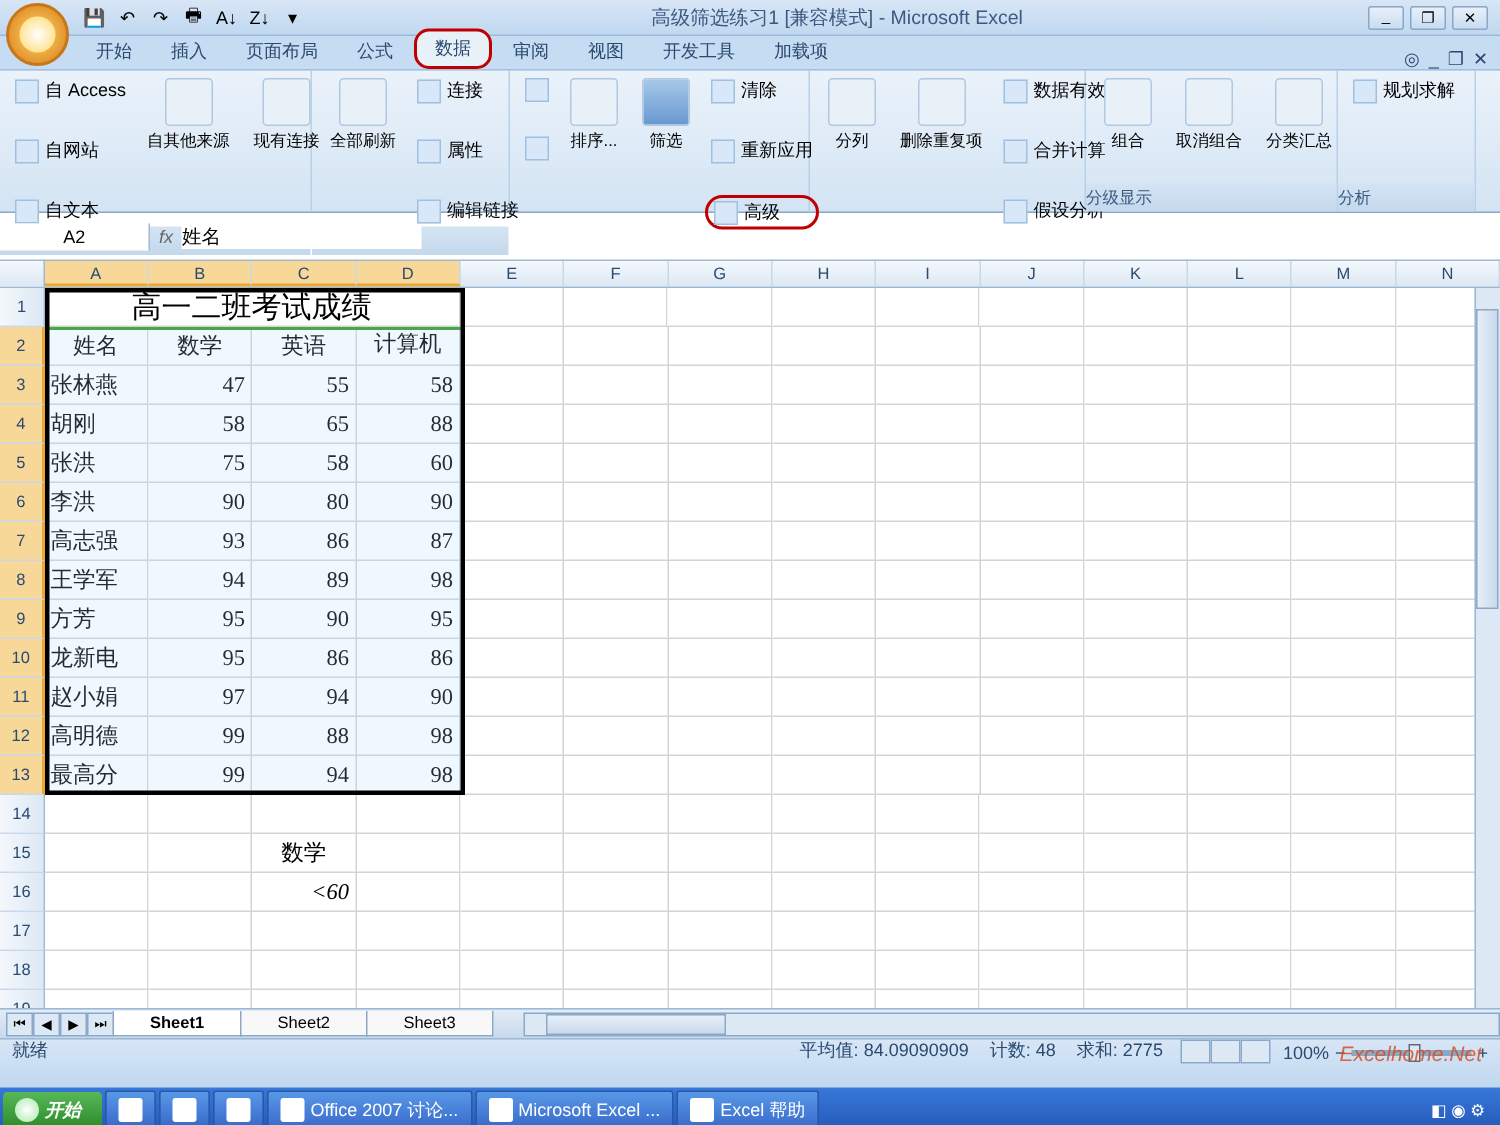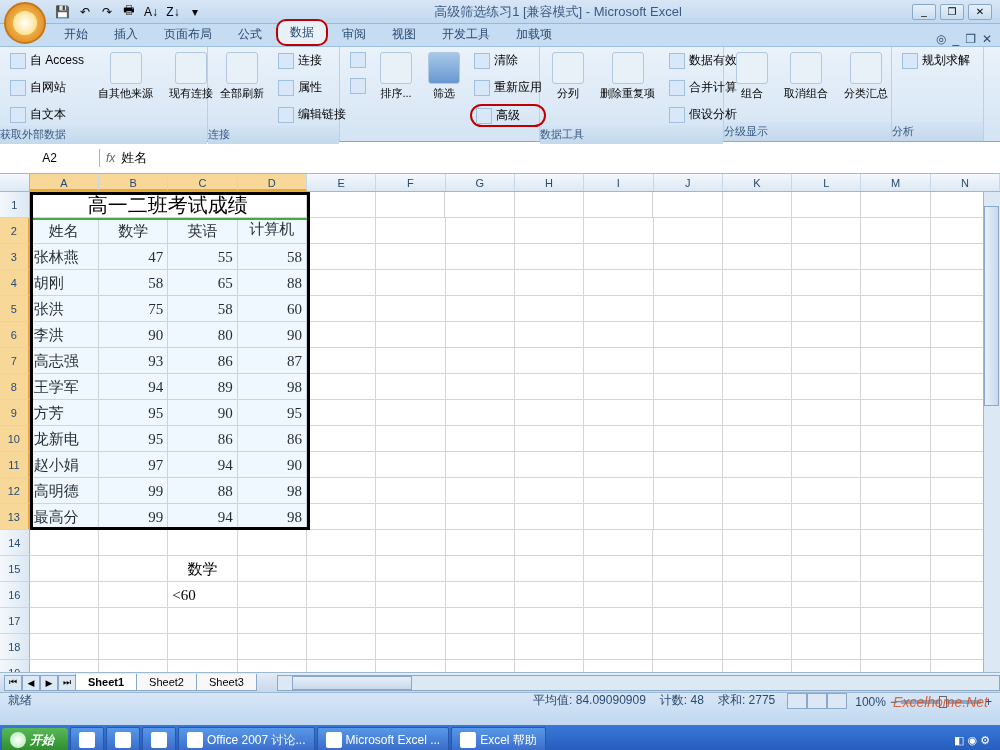--- a/index.html
+++ b/index.html
@@ -19,21 +19,21 @@
 .ribbon-help{margin-left:auto;margin-right:8px;display:flex;gap:6px;color:#2a4a70}
 .ribbon{height:96px;background:linear-gradient(#eaf2fa,#d4e4f4);border-top:1px solid #a0c0e0;border-bottom:1px solid #8aa8c8;display:flex}
 .ribbon-group{border-right:1px solid #b8d0e8;display:flex;flex-direction:column;padding:3px 6px 0}
 .group-content{flex:1;display:flex;align-items:flex-start;gap:4px}
 .group-label{font-size:11px;color:#3a5a80;padding:2px 0;background:linear-gradient(#d4e4f4,#c4d8ec);margin:0 -6px}
 .big-btn{display:flex;flex-direction:column;align-items:center;padding:2px 6px;cursor:pointer;gap:2px}
 .big-icon{width:32px;height:32px;background:#e8f0f8;border:1px solid #b0c8e0;border-radius:3px}
 .big-btn span{font-size:11px;text-align:center;white-space:nowrap}
 .small-btn{display:flex;align-items:center;gap:4px;padding:2px 4px;cursor:pointer;font-size:11px;white-space:nowrap}
 .small-icon{width:16px;height:16px;background:#d8e8f8;border:1px solid #a0c0e0}
-.col-stack{display:flex;flex-direction:column;gap:6px}
+.col-stack{display:flex;flex-direction:column;gap:19px}
 .circled2{border:2px solid #c00000;border-radius:12px;padding:1px 4px}
 .group-label.circled3{border:2px solid #c00000;border-radius:10px}
 .formula-bar{height:32px;background:#fff;border-bottom:1px solid #a0b8d0;display:flex;align-items:center}
 .name-box{width:100px;border-right:1px solid #a0b8d0;padding:2px 6px;text-align:center;background:#fff}
 .fx-area{display:flex;align-items:center;gap:6px;padding:0 6px}
 .fx-label{font-style:italic;color:#666}
 .fx-input{border:none;outline:none;font-size:13px;font-family:SimSun}
 .sheet-area{position:relative;background:#fff;height:498px;overflow:hidden}
 .col-headers{display:flex;background:linear-gradient(#f4f8fc,#dce8f4);border-bottom:1px solid #9bb8d4;height:18px}
 .corner{width:30px;border-right:1px solid #9bb8d4;background:linear-gradient(#f4f8fc,#dce8f4)}
@@ -44,21 +44,21 @@
 .row-h{width:30px;background:linear-gradient(90deg,#f4f8fc,#dce8f4);border-right:1px solid #9bb8d4;border-bottom:1px solid #c8d8e8;text-align:center;font-size:11px;line-height:26px;color:#2a4a70}
 .row-h.sel{background:#f8d898;border-right:2px solid #e8a838}
 .cell{width:70px;border-right:1px solid #d4d4d4;border-bottom:1px solid #d4d4d4;padding:2px 4px;font-size:15px;font-family:SimSun;line-height:22px;background:#fff}
 .cell.num{text-align:right}
 .outline{position:absolute;border:3px solid #000;pointer-events:none}
 .sel-mark{position:absolute;border:2px solid #48a848;background:rgba(180,220,255,.2);pointer-events:none}
 .title-cell{text-align:center;font-size:20px;font-weight:400;font-family:SimSun}
 .sheet-tabs{height:20px;background:linear-gradient(#e4ecf6,#c8d8ec);display:flex;align-items:center;border-top:1px solid #9bb8d4;padding-left:4px}
 .nav-btns{display:flex;gap:0}
 .nav-btn{width:18px;height:16px;border:1px solid #8aa8c8;background:#dce8f4;font-size:9px;display:flex;align-items:center;justify-content:center;cursor:pointer}
-.sheet-tab{padding:2px 12px;background:#f8f8f8;border:1px solid #8aa8c8;border-top:none;margin-left:-1px;font-size:11px;cursor:pointer}
+.sheet-tab{padding:2px 24px;background:#f8f8f8;border:1px solid #8aa8c8;border-top:none;margin-left:-1px;font-size:11px;cursor:pointer}
 .sheet-tab.active{background:#fff;font-weight:bold}
 .hscroll{flex:1;margin-left:20px;height:16px;background:#dce8f4;border:1px solid #8aa8c8;position:relative}
 .hscroll-thumb{position:absolute;left:14px;width:120px;height:14px;background:linear-gradient(#e8f0f8,#c8d8ec);border:1px solid #8aa8c8}
 .status-bar{height:20px;background:linear-gradient(#d8e6f6,#c0d8f0);display:flex;align-items:flex-end;padding:16px 8px;font-size:11px;color:#2a4a70;border-top:1px solid #9bb8d4}
 .status-left{width:60px}
 .status-stats{margin-left:auto;display:flex;gap:14px}
 .view-btns{display:flex;gap:0;margin-left:12px}
 .view-btn{width:20px;height:16px;border:1px solid #8aa8c8;background:#dce8f4}
 .zoom{display:flex;align-items:center;gap:4px;margin-left:8px}
 .zoom-slider{width:80px;height:4px;background:#8aa8c8;position:relative}
@@ -220,21 +220,20 @@
         <div class="small-btn">
             <span class="small-icon"></span>
             <span>合并计算</span>
           </div>
         <div class="small-btn">
             <span class="small-icon"></span>
             <span>假设分析</span>
           </div>
       </div>
     </div>
-    <div class="group-label">数据工具</div>
   </div>
 
   <div class="ribbon-group" style="width:168px">
     <div class="group-content">
       <div class="big-btn">
           <div class="big-icon"></div>
           <span>组合</span>
         </div>
       <div class="big-btn">
           <div class="big-icon"></div>
@@ -535,21 +534,21 @@
         <div class="cell"></div>
         <div class="cell"></div>
         <div class="cell"></div>
         <div class="cell"></div>
         <div class="cell"></div>
       </div>
       <div class="row">
         <div class="row-h">16</div>
         <div class="cell"></div>
         <div class="cell"></div>
-        <div class="cell num" style="text-align: left;">&lt;60</div>
+        <div class="cell num" style="text-align: right; font-style: italic;">&lt;60</div>
         <div class="cell"></div>
         <div class="cell"></div>
         <div class="cell"></div>
         <div class="cell"></div>
         <div class="cell"></div>
         <div class="cell"></div>
         <div class="cell"></div>
         <div class="cell"></div>
         <div class="cell"></div>
         <div class="cell"></div>

